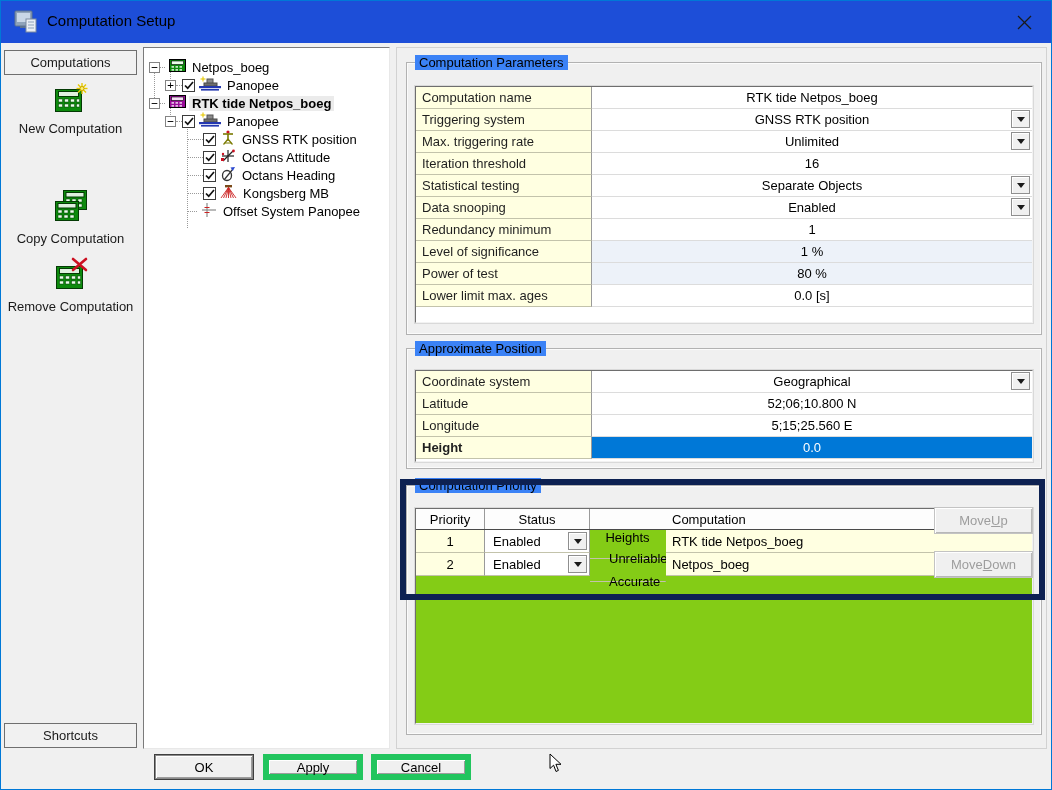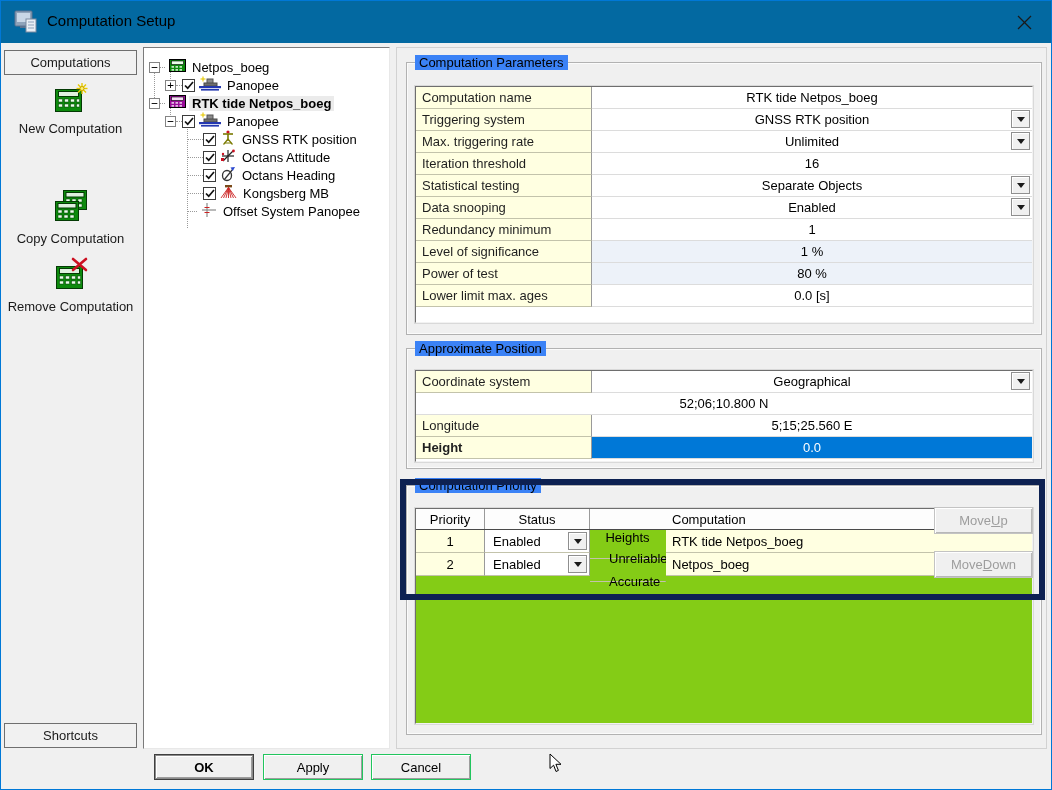--- a/index.html
+++ b/index.html
@@ -1,21 +1,21 @@
 <!DOCTYPE html>
 <html><head>
 <meta charset="utf-8">
 <style>
   * { margin:0; padding:0; box-sizing:border-box; }
   body { background:#c8c8c8; font-family:"Liberation Sans", sans-serif; }
   .window { position:relative; width:1052px; height:790px; background:#f0f0f0;
             border:1px solid #0078d7; overflow:hidden; }
 
   
-  .titlebar { position:absolute; left:0; top:0; width:100%; height:42px; background:#0369a1; }
+  .titlebar { position:absolute; left:0; top:0; width:100%; height:42px; background:#1d4ed8; }
   .app-icon { position:absolute; left:13px; top:9px; }
   .title { position:absolute; left:46px; top:11px; font-size:15px; color:#000; }
   .close-btn { position:absolute; right:4px; top:2px; width:46px; height:38px;
                display:flex; align-items:center; justify-content:center; background:transparent; }
 
   
   .sidebar { position:absolute; left:2px; top:46px; width:135px; height:702px; background:#f0f0f0; }
   .side-btn { position:absolute; left:1px; width:133px; height:25px; background:#f1f1f1;
               border:1px solid #6f6f6f; font-size:13px; color:#1a1a1a;
               display:flex; align-items:center; justify-content:center; }
@@ -79,24 +79,24 @@
   .pcell.col-comp { padding-left:6px; }
 
   .movebtn { position:absolute; width:99px; height:27px; background:#f0f0f0; color:#9d9d9d;
              border:1px solid #c3c3c3; box-shadow:inset 1px 1px 0 #fff, inset -1px -1px 0 #b8b8b8;
              font-size:13px; display:flex; align-items:center; justify-content:center; }
   .accel { text-decoration:underline; }
 
   .highlight-box { position:absolute; border:6px solid #0d2152; background:transparent; pointer-events:none; }
 
   
-  .btn3d { position:absolute; height:26px; background:#f0f0f0; border:1px solid #22c55e;
+  .btn3d { position:absolute; height:26px; background:#f0f0f0; border:6px solid #22c55e;
            box-shadow:inset 1px 1px 0 #ffffff, inset -1px -1px 0 #9d9d9d;
            font-size:13px; color:#000; display:flex; align-items:center; justify-content:center; }
-  .btn-default { border:1px solid #3f3f3f; box-shadow:inset 0 0 0 1px #8a8a8a, inset 2px 2px 0 #ffffff, inset -2px -2px 0 #9d9d9d;font-weight:bold; }
+  .btn-default { border:1px solid #3f3f3f; box-shadow:inset 0 0 0 1px #8a8a8a, inset 2px 2px 0 #ffffff, inset -2px -2px 0 #9d9d9d; }
 
   .cursor { position:absolute; pointer-events:none; }
 </style>
 </head>
 <body>
 
 <div class="window">
 
   <div class="titlebar">
     <span class="app-icon">
@@ -489,20 +489,21 @@
       <div class="prow">
         <div class="plabel">Coordinate system</div>
         <div class="pvalue">
             <span>Geographical</span>
           <span class="ddbtn">
               <i class="tri"></i>
             </span>
           </div>
       </div>
       <div class="prow">
+        <div class="plabel">Latitude</div>
         <div class="pvalue">
             <span>52;06;10.800 N</span>
           </div>
       </div>
       <div class="prow">
         <div class="plabel">Longitude</div>
         <div class="pvalue">
             <span>5;15;25.560 E</span>
           </div>
       </div>

